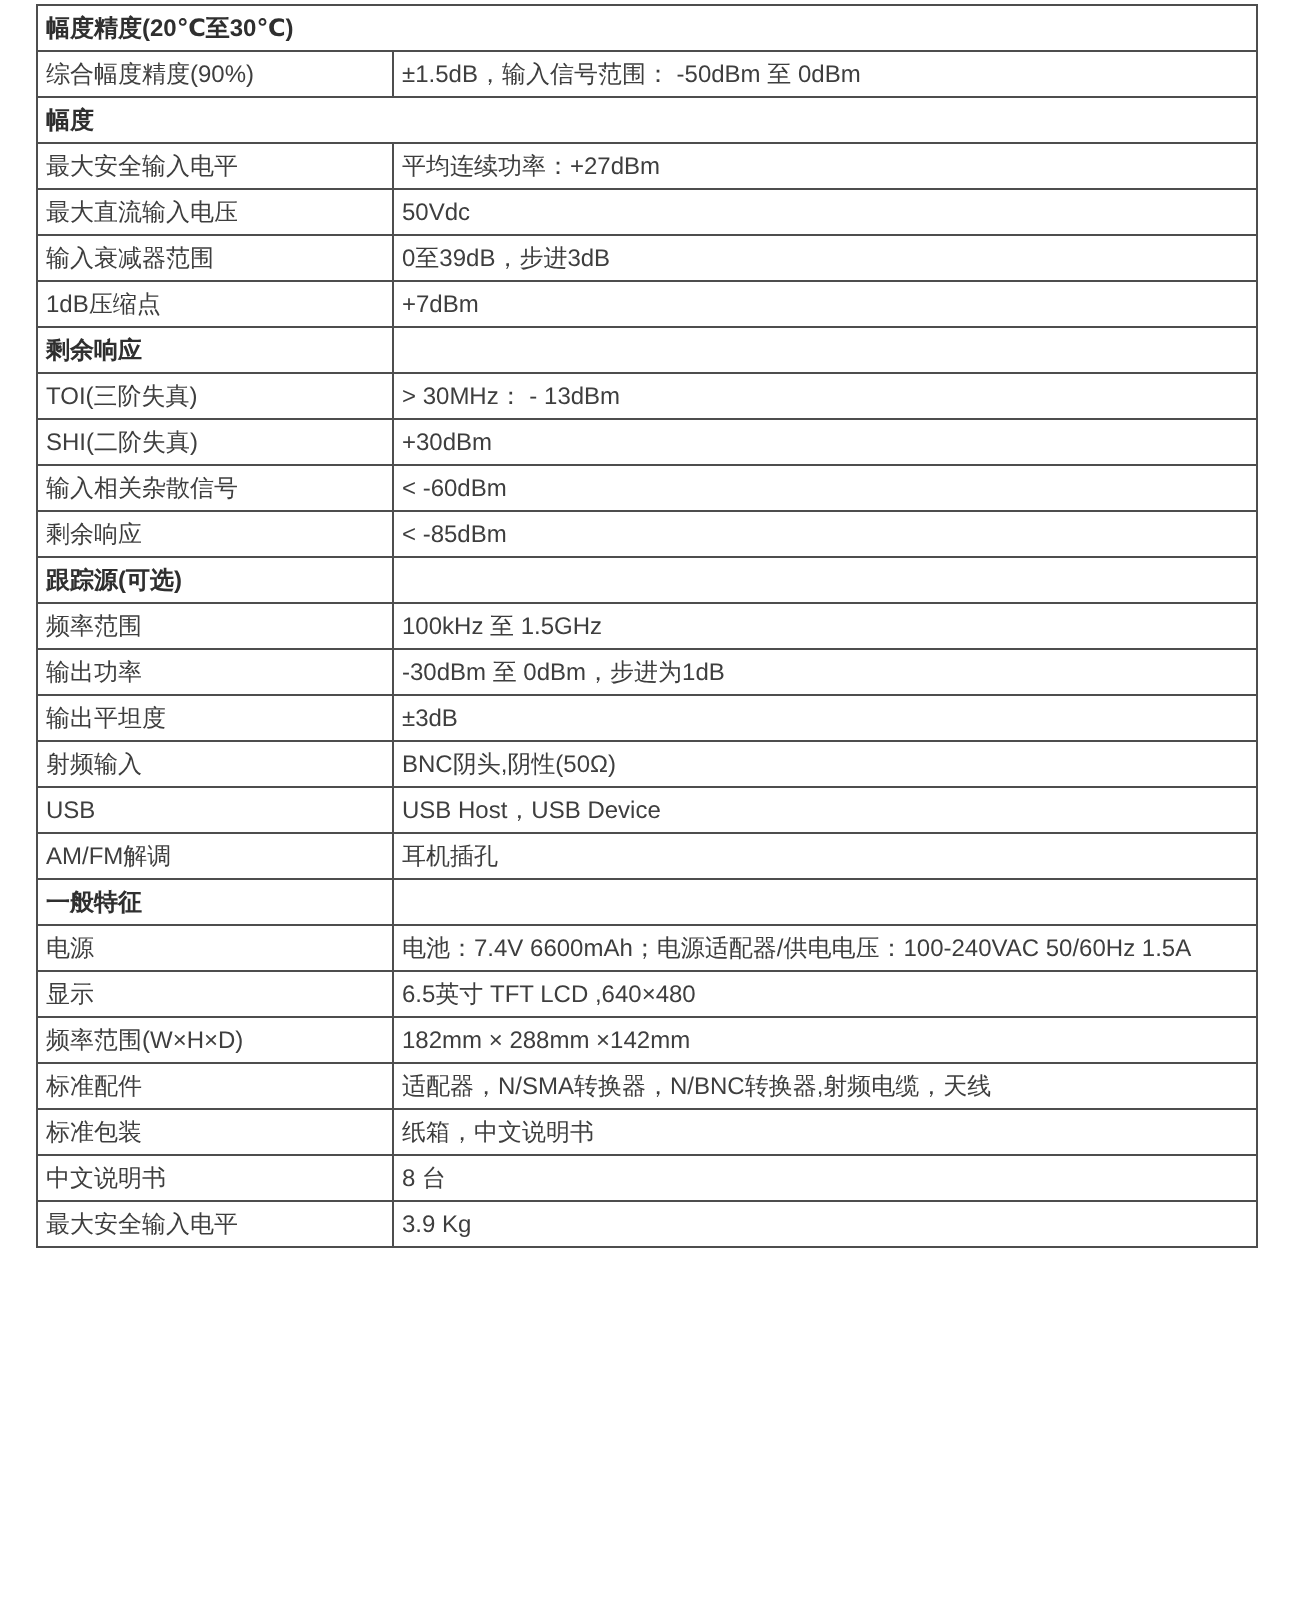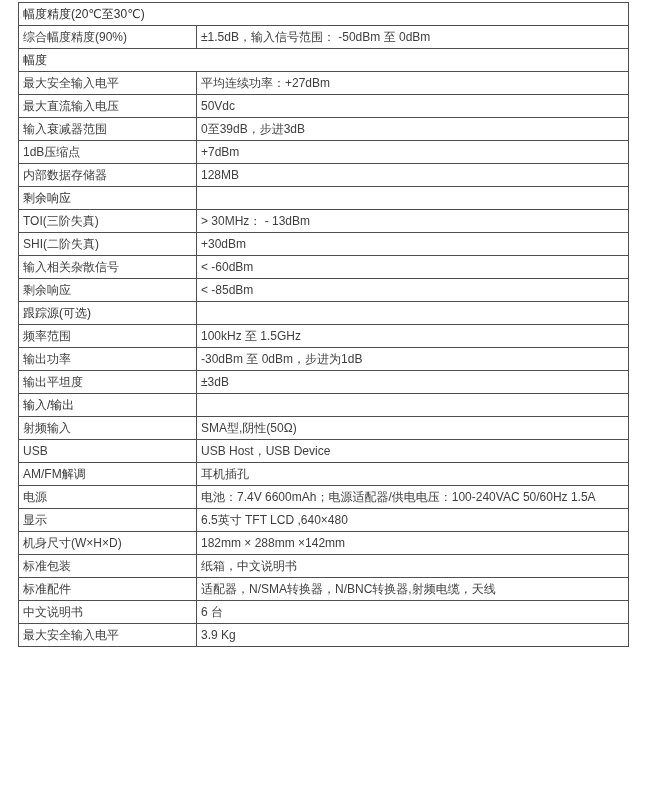--- a/index.html
+++ b/index.html
@@ -26,21 +26,21 @@
     font-size: 12px;
     line-height: 16px;
     height: 16px;
     color: #3e3e3e;
     padding: 3px 2px 3px 4px;
     white-space: nowrap;
     overflow: hidden;
     background: #ffffff;
   }
   td.section-label {
-    font-weight: normal;
+    font-weight: bold;
     color: #2f2f2f;
   }
   td.section-empty {
     background: #ffffff;
   }
 </style>
 </head>
 <body>
 
 <table class="spec-table">
@@ -69,24 +69,20 @@
       </tr>
       <tr>
         <td class="cell label-cell">输入衰减器范围</td>
         <td class="cell value-cell">0至39dB，步进3dB</td>
       </tr>
       <tr>
         <td class="cell label-cell">1dB压缩点</td>
         <td class="cell value-cell">+7dBm</td>
       </tr>
       <tr>
-        <td class="cell label-cell">内部数据存储器</td>
-        <td class="cell value-cell">128MB</td>
-      </tr>
-      <tr>
         <td class="cell section-label">剩余响应</td>
         <td class="cell section-empty"></td>
       </tr>
       <tr>
         <td class="cell label-cell">TOI(三阶失真)</td>
         <td class="cell value-cell">&gt; 30MHz： - 13dBm</td>
       </tr>
       <tr>
         <td class="cell label-cell">SHI(二阶失真)</td>
         <td class="cell value-cell">+30dBm</td>
@@ -109,57 +105,57 @@
       </tr>
       <tr>
         <td class="cell label-cell">输出功率</td>
         <td class="cell value-cell">-30dBm 至 0dBm，步进为1dB</td>
       </tr>
       <tr>
         <td class="cell label-cell">输出平坦度</td>
         <td class="cell value-cell">±3dB</td>
       </tr>
       <tr>
-        <td class="cell section-label">输入/输出</td>
-        <td class="cell section-empty"></td>
-      </tr>
-      <tr>
         <td class="cell label-cell">射频输入</td>
-        <td class="cell value-cell">SMA型,阴性(50Ω)</td>
+        <td class="cell value-cell">BNC阴头,阴性(50Ω)</td>
       </tr>
       <tr>
         <td class="cell label-cell">USB</td>
         <td class="cell value-cell">USB Host，USB Device</td>
       </tr>
       <tr>
         <td class="cell label-cell">AM/FM解调</td>
         <td class="cell value-cell">耳机插孔</td>
       </tr>
       <tr>
+        <td class="cell section-label">一般特征</td>
+        <td class="cell section-empty"></td>
+      </tr>
+      <tr>
         <td class="cell label-cell">电源</td>
         <td class="cell value-cell">电池：7.4V 6600mAh；电源适配器/供电电压：100-240VAC 50/60Hz 1.5A</td>
       </tr>
       <tr>
         <td class="cell label-cell">显示</td>
         <td class="cell value-cell">6.5英寸 TFT LCD ,640×480</td>
       </tr>
       <tr>
-        <td class="cell label-cell">机身尺寸(W×H×D)</td>
+        <td class="cell label-cell">频率范围(W×H×D)</td>
         <td class="cell value-cell">182mm × 288mm ×142mm</td>
+      </tr>
+      <tr>
+        <td class="cell label-cell">标准配件</td>
+        <td class="cell value-cell">适配器，N/SMA转换器，N/BNC转换器,射频电缆，天线</td>
       </tr>
       <tr>
         <td class="cell label-cell">标准包装</td>
         <td class="cell value-cell">纸箱，中文说明书</td>
       </tr>
       <tr>
-        <td class="cell label-cell">标准配件</td>
-        <td class="cell value-cell">适配器，N/SMA转换器，N/BNC转换器,射频电缆，天线</td>
-      </tr>
-      <tr>
         <td class="cell label-cell">中文说明书</td>
-        <td class="cell value-cell">6 台</td>
+        <td class="cell value-cell">8 台</td>
       </tr>
       <tr>
         <td class="cell label-cell">最大安全输入电平</td>
         <td class="cell value-cell">3.9 Kg</td>
       </tr>
     </tbody>
 </table>
 
 </body></html>

